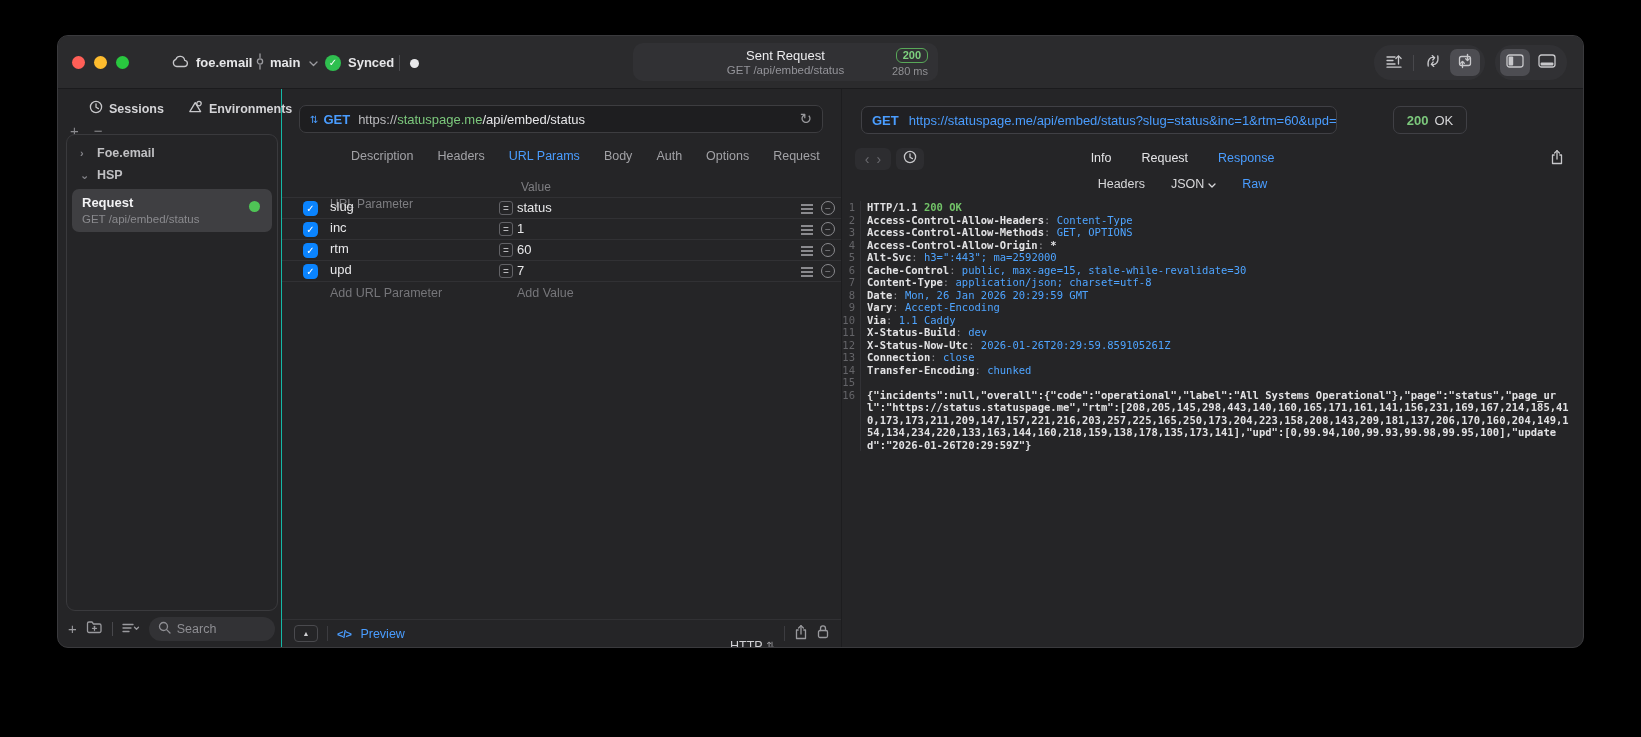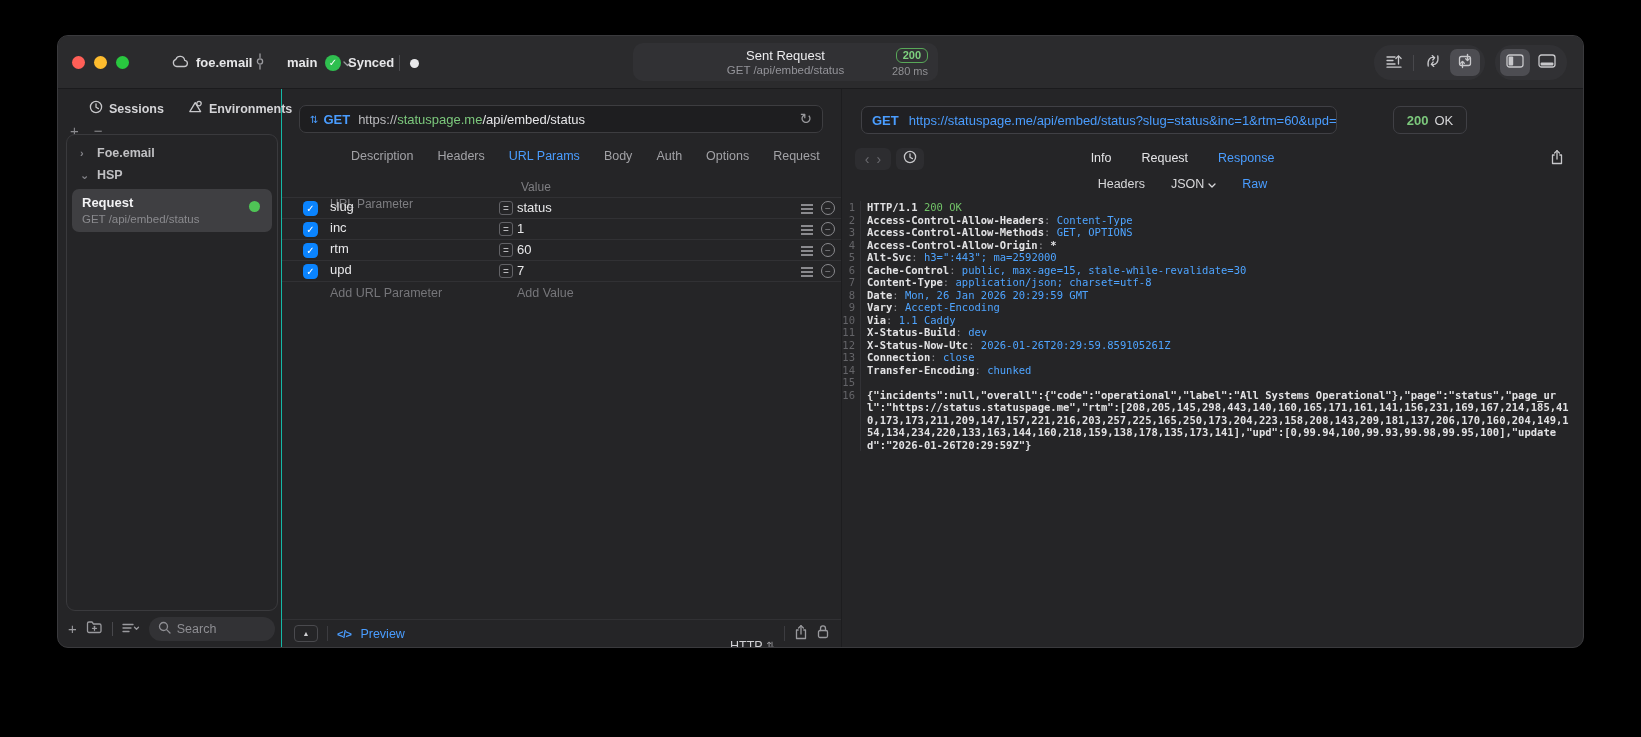--- a/index.html
+++ b/index.html
@@ -11,21 +11,21 @@
             box-shadow:0 25px 70px rgba(0,0,0,.65); overflow:hidden;
             display:flex; flex-direction:column; }
   svg { fill:none; stroke:#c7c7ca; stroke-width:1.3; stroke-linecap:round; stroke-linejoin:round; }
 
   
   .titlebar { position:relative; flex:0 0 53px; background:#2b2b2d; border-bottom:1px solid #1b1b1d; }
   .tl { position:absolute; left:14px; top:20px; display:flex; gap:9px; }
   .tl i { width:13px; height:13px; border-radius:50%; display:block; }
   .tb-item { position:absolute; top:0; height:53px; display:flex; align-items:center; gap:7px; color:#e6e6e8; font-size:13px; font-weight:600; }
   .proj { left:114px; }
-  .branch { left:197px; gap:22px;align-items:center; }
+  .branch { left:197px; gap:5px;align-items:center; }
   .sync { left:267px; }
   .sync-dot { width:16px; height:16px; border-radius:50%; background:#2fbf4f; color:#fff; font-size:10px; font-weight:700; display:flex; align-items:center; justify-content:center; }
   .tb-vsep { position:absolute; left:341px; top:19px; width:1px; height:16px; background:#4a4a4e; }
   .wdot { position:absolute; left:352px; top:23px; width:9px; height:9px; border-radius:50%; background:#e8e8ea; }
   .pill { position:absolute; left:575px; top:7px; width:305px; height:38px; background:#313134; border-radius:10px; }
   .pill-main { position:absolute; inset:0; display:flex; flex-direction:column; align-items:center; justify-content:center; gap:1px; }
   .pill-title { font-size:13px; font-weight:400; color:#ececee; }
   .pill-sub { font-size:11.5px; color:#94949a; }
   .pill-status { position:absolute; right:10px; top:5px; display:flex; flex-direction:column; align-items:flex-end; gap:2px; }
   .badge200 { border:1.5px solid #58a858; border-radius:6px; color:#7ed07e; font-size:11px; font-weight:700; padding:0px 6px 1px; }
@@ -101,21 +101,21 @@
   .resp-subtabs { position:absolute; top:88px; left:0; right:60px; display:flex; justify-content:center; align-items:center; gap:26px; font-size:12.5px; color:#d8d8da; }
   .subtab { display:flex; align-items:center; gap:4px; }
   .subtab.active { color:#4a9dff; }
   .code { position:absolute; top:112px; left:0; right:10px; bottom:0; font-family:"DejaVu Sans Mono","Liberation Mono",monospace; font-size:10.5px; line-height:12.5px; overflow:hidden; }
   .cl { display:flex; }
   .ln { flex:0 0 19px; text-align:right; padding-right:5px; color:#646468; border-right:1px solid #323236; }
   .ct { flex:1; padding-left:6px; word-break:break-all; white-space:pre-wrap; }
   .k { color:#e2e2e4; font-weight:700; }
   .s { color:#8a8a8e; }
   .v.blue { color:#4ea4ff; }
-  .v.green { color:#72c368; font-weight:400; }
+  .v.green { color:#72c368; font-weight:700; }
   .v.plain { color:#e2e2e4; font-weight:700; }
 </style>
 </head>
 <body>
 
 <div class="canvas">
   <div class="window">
 
     <header class="titlebar">
       <div class="tl">

